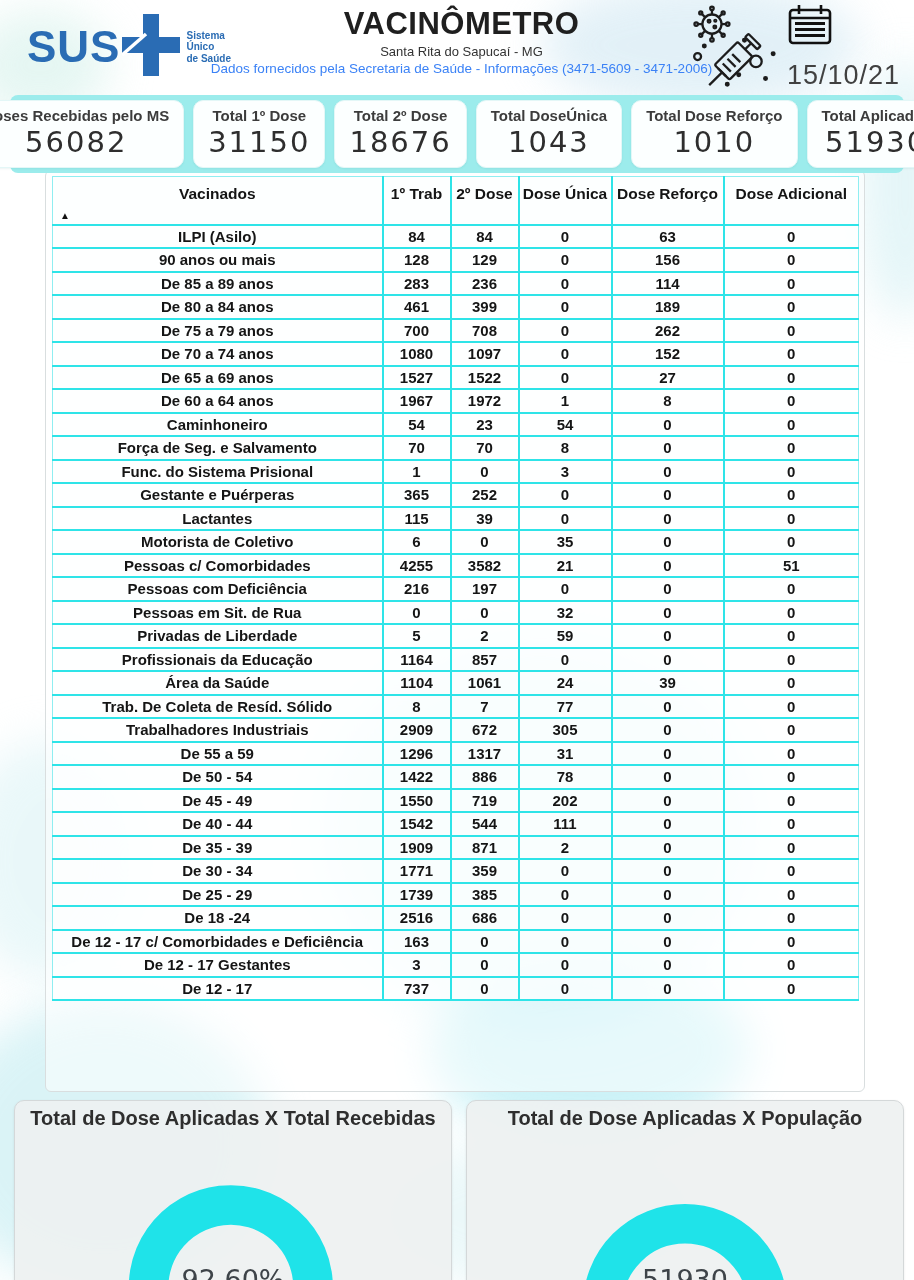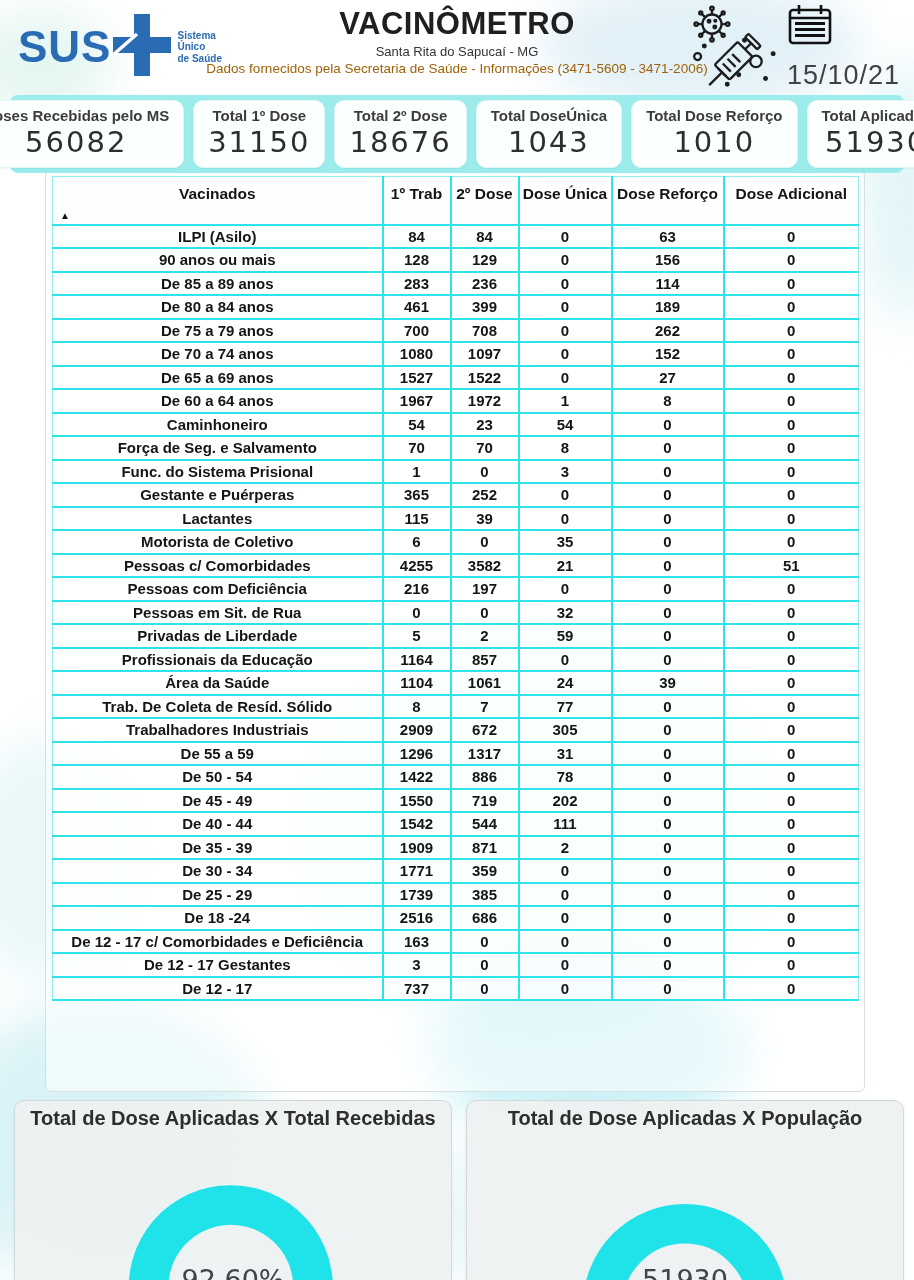--- a/index.html
+++ b/index.html
@@ -3,29 +3,29 @@
 <meta charset="utf-8">
 <style>
   * { margin:0; padding:0; box-sizing:border-box; }
   body { background:#ffffff; font-family:"Liberation Sans", sans-serif; }
   .page { position:relative; width:914px; height:1280px; background:#ffffff; overflow:hidden; }
 
   
   .blob { position:absolute; border-radius:50%; filter:blur(22px); z-index:0; }
 
   
-  .header { position:absolute; top:0; left:0; right:0; height:92px; z-index:2; display:flex; align-items:flex-start; }
+  .header { position:absolute; top:0; left:9px; right:0; height:92px; z-index:2; display:flex; align-items:flex-start; }
   .logo { display:flex; align-items:center; margin:14px 0 0 18px; }
   .logo-text { color:#2a6cb4; font-size:44px; font-weight:bold; letter-spacing:1px; line-height:1; }
   .logo-cross { margin:0 6px 0 2px; }
   .logo-sub { color:#2a6cb4; font-size:10px; font-weight:bold; line-height:1.15; }
   .titles { position:absolute; left:50%; transform:translateX(-50%); top:6px; width:560px; text-align:center; z-index:2; }
   .title { font-size:31px; font-weight:800; color:#1f1f1f; letter-spacing:0.5px; }
   .subtitle { font-size:13px; color:#333; margin-top:2px; }
-  .info { font-size:13.5px; color:#a16207; margin-top:2px; }
+  .info { font-size:13.5px; color:#3b82f6; margin-top:2px; }
   .header-right { position:absolute; right:14px; top:4px; display:flex; align-items:flex-start; z-index:2; }
   .date-col { display:flex; flex-direction:column; align-items:flex-start; margin-left:6px; }
   .date-text { font-size:27px; color:#414141; margin-top:10px; letter-spacing:1px; }
 
   
   .summary-band { position:absolute; top:95px; left:10px; right:10px; height:78px; background:#9cecec; border-radius:8px; z-index:2; display:flex; align-items:center; justify-content:center; gap:9px; padding:0 26px; }
   .card { background:#fcffff; border:1px solid #e3f7f7; border-radius:10px; padding:6px 14px 8px 14px; text-align:center; box-shadow:0 1px 2px rgba(0,120,120,0.08); }
   .card-label { font-size:15px; font-weight:700; color:#3c3c3c; white-space:nowrap; }
   .card-value { font-size:29px; font-weight:500; color:#2e2e2e; letter-spacing:2px; margin-top:1px; font-family:"DejaVu Sans", sans-serif; }
 

